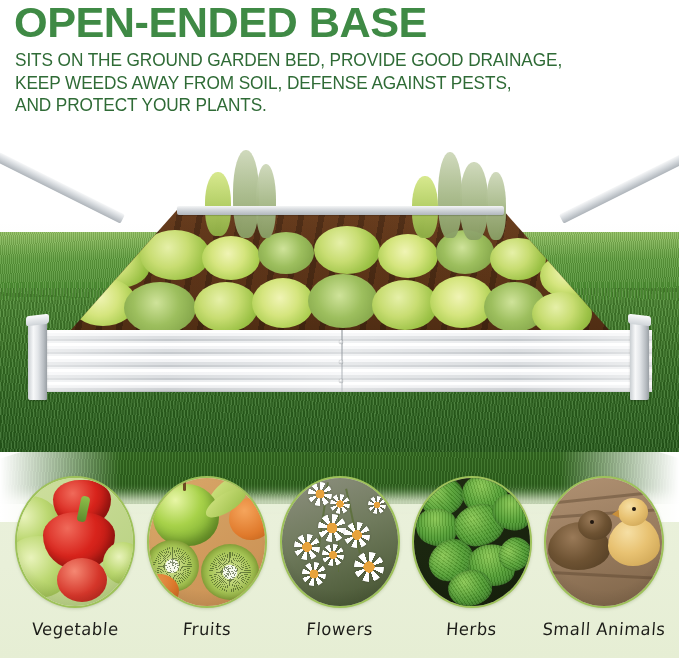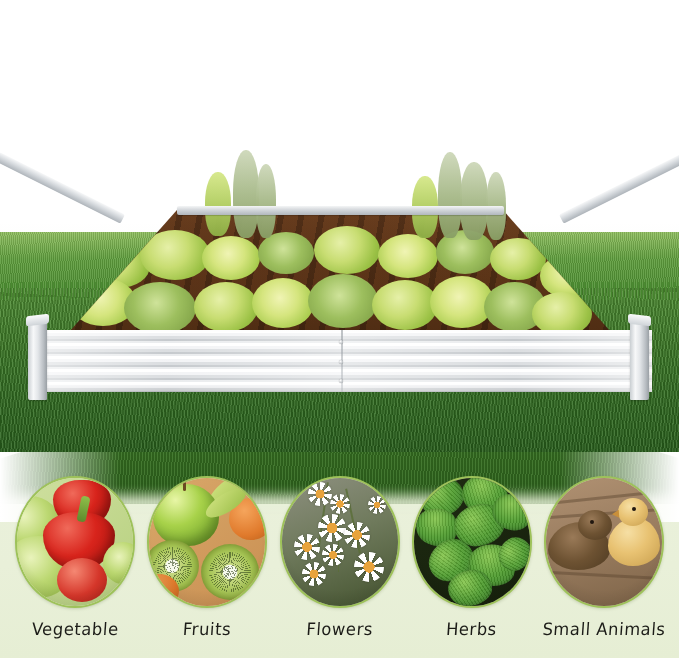--- a/index.html
+++ b/index.html
@@ -452,20 +452,28 @@
     border-radius: 50%;
     background: radial-gradient(circle at 50% 45%, rgba(0,0,0,0) 60%, rgba(0,0,0,0.18) 100%);
     pointer-events: none;
   }
 </style>
 </head>
 <body>
 
 <div id="page">
 
+  <div class="header-block">
+    <div class="headline">OPEN-ENDED BASE</div>
+    <div class="subhead">
+      <span class="sline">SITS ON THE GROUND GARDEN BED, PROVIDE GOOD DRAINAGE,</span>
+      <span class="sline">KEEP WEEDS AWAY FROM SOIL, DEFENSE AGAINST PESTS,</span>
+      <span class="sline">AND PROTECT YOUR PLANTS.</span>
+    </div>
+  </div>
 
   <div class="photo">
     <div class="sky"></div>
     <div class="lawn-far"></div>
     <div class="lawn-near"></div>
 
     <div class="bed-top">
       <div class="soil-rows"></div>
 
       <div class="veg leafy" style="left:26px;  top:36px;  width:62px; height:44px;"></div>

